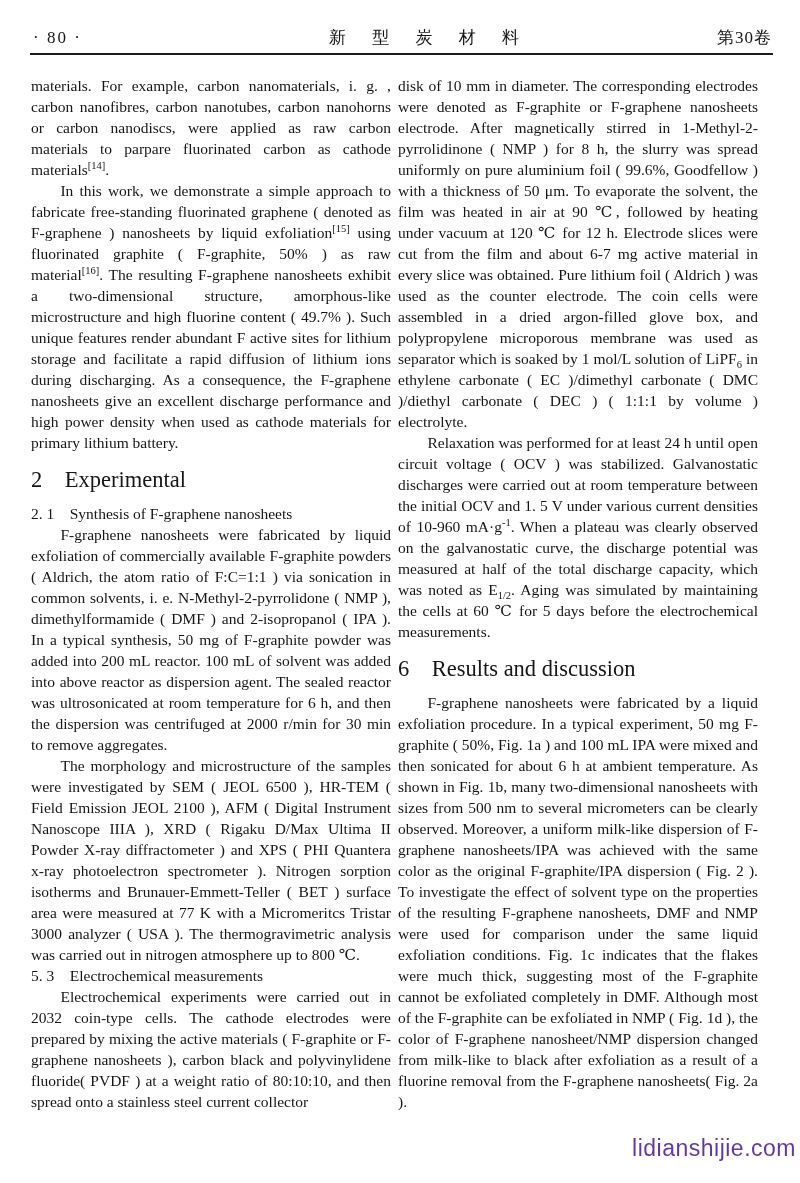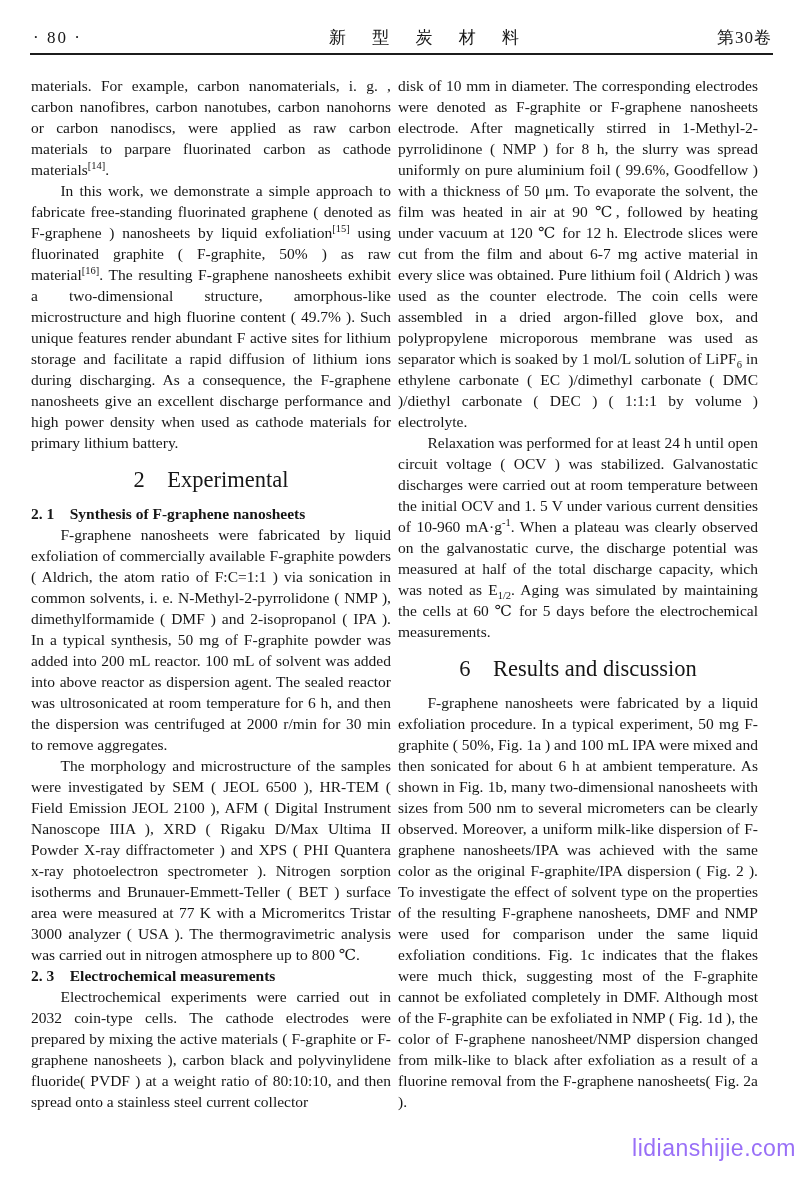--- a/index.html
+++ b/index.html
@@ -39,24 +39,24 @@
     width: 360px;
     font-size: 15.5px;
     line-height: 21px;
     text-align: justify;
   }
   .block.p.indent { text-indent: 1.9em; }
   .block.h1 {
     font-size: 22.5px;
     line-height: 28px;
     margin: 13px 0 9px 0;
-    text-align: center;
+    text-align: left;
     font-weight: 400;
   }
-  .block.h2 { font-weight: 700; text-align: justify; }
+  .block.h2 { font-weight: 400; text-align: justify; }
   sup, sub { font-size: 10.5px; line-height: 0; }
   .watermark {
     position: absolute;
     top: 1135px; right: 4px;
     font-family: "Liberation Sans", "DejaVu Sans", sans-serif;
     font-size: 23px;
     letter-spacing: 0.5px;
     opacity: 0.88;
   }
 </style>
@@ -72,25 +72,25 @@
   <div class="header-rule"></div>
 
   <main class="columns">
     <section class="col">
         <div class="block p"><span>materials. For example, carbon nanomaterials, i. g. , carbon nanofibres, carbon nanotubes, carbon nanohorns or carbon nanodiscs, were applied as raw carbon materials to parpare fluorinated carbon as cathode materials</span><sup>[14]</sup><span>.</span></div>
         <div class="block p indent"><span>In this work, we demonstrate a simple approach to fabricate free-standing fluorinated graphene ( denoted as F-graphene ) nanosheets by liquid exfoliation</span><sup>[15]</sup><span> using fluorinated graphite ( F-graphite, 50% ) as raw material</span><sup>[16]</sup><span>. The resulting F-graphene nanosheets exhibit a two-dimensional structure, amorphous-like microstructure and high fluorine content ( 49.7% ). Such unique features render abundant F active sites for lithium storage and facilitate a rapid diffusion of lithium ions during discharging. As a consequence, the F-graphene nanosheets give an excellent discharge performance and high power density when used as cathode materials for primary lithium battery.</span></div>
         <div class="block h1"><span>2  Experimental</span></div>
         <div class="block h2"><span>2. 1  Synthesis of F-graphene nanosheets</span></div>
         <div class="block p indent"><span>F-graphene nanosheets were fabricated by liquid exfoliation of commercially available F-graphite powders ( Aldrich, the atom ratio of F:C=1:1 ) via sonication in common solvents, i. e. N-Methyl-2-pyrrolidone ( NMP ), dimethylformamide ( DMF ) and 2-isopropanol ( IPA ). In a typical synthesis, 50 mg of F-graphite powder was added into 200 mL reactor. 100 mL of solvent was added into above reactor as dispersion agent. The sealed reactor was ultrosonicated at room temperature for 6 h, and then the dispersion was centrifuged at 2000 r/min for 30 min to remove aggregates.</span></div>
         <div class="block p indent"><span>The morphology and microstructure of the samples were investigated by SEM ( JEOL 6500 ), HR-TEM ( Field Emission JEOL 2100 ), AFM ( Digital Instrument Nanoscope IIIA ), XRD ( Rigaku D/Max Ultima II Powder X-ray diffractometer ) and XPS ( PHI Quantera x-ray photoelectron spectrometer ). Nitrogen sorption isotherms and Brunauer-Emmett-Teller ( BET ) surface area were measured at 77 K with a Micromeritcs Tristar 3000 analyzer ( USA ). The thermogravimetric analysis was carried out in nitrogen atmosphere up to 800 ℃.</span></div>
-        <div class="block h2"><span>2. 3  Electrochemical measurements</span></div>
+        <div class="block h2"><span>5. 3  Electrochemical measurements</span></div>
         <div class="block p indent"><span>Electrochemical experiments were carried out in 2032 coin-type cells. The cathode electrodes were prepared by mixing the active materials ( F-graphite or F-graphene nanosheets ), carbon black and polyvinylidene fluoride( PVDF ) at a weight ratio of 80:10:10, and then spread onto a stainless steel current collector</span></div>
       </section>
     <section class="col">
         <div class="block p"><span>disk of 10 mm in diameter. The corresponding electrodes were denoted as F-graphite or F-graphene nanosheets electrode. After magnetically stirred in 1-Methyl-2-pyrrolidinone ( NMP ) for 8 h, the slurry was spread uniformly on pure aluminium foil ( 99.6%, Goodfellow ) with a thickness of 50 μm. To evaporate the solvent, the film was heated in air at 90 ℃, followed by heating under vacuum at 120 ℃ for 12 h. Electrode slices were cut from the film and about 6-7 mg active material in every slice was obtained. Pure lithium foil ( Aldrich ) was used as the counter electrode. The coin cells were assembled in a dried argon-filled glove box, and polypropylene microporous membrane was used as separator which is soaked by 1 mol/L solution of LiPF</span><sub>6</sub><span> in ethylene carbonate ( EC )/dimethyl carbonate ( DMC )/diethyl carbonate ( DEC ) ( 1:1:1 by volume ) electrolyte.</span></div>
         <div class="block p indent"><span>Relaxation was performed for at least 24 h until open circuit voltage ( OCV ) was stabilized. Galvanostatic discharges were carried out at room temperature between the initial OCV and 1. 5 V under various current densities of 10-960 mA·g</span><sup>-1</sup><span>. When a plateau was clearly observed on the galvanostatic curve, the discharge potential was measured at half of the total discharge capacity, which was noted as E</span><sub>1/2</sub><span>. Aging was simulated by maintaining the cells at 60 ℃ for 5 days before the electrochemical measurements.</span></div>
         <div class="block h1"><span>6  Results and discussion</span></div>
         <div class="block p indent"><span>F-graphene nanosheets were fabricated by a liquid exfoliation procedure. In a typical experiment, 50 mg F-graphite ( 50%, Fig. 1a ) and 100 mL IPA were mixed and then sonicated for about 6 h at ambient temperature. As shown in Fig. 1b, many two-dimensional nanosheets with sizes from 500 nm to several micrometers can be clearly observed. Moreover, a uniform milk-like dispersion of F-graphene nanosheets/IPA was achieved with the same color as the original F-graphite/IPA dispersion ( Fig. 2 ). To investigate the effect of solvent type on the properties of the resulting F-graphene nanosheets, DMF and NMP were used for comparison under the same liquid exfoliation conditions. Fig. 1c indicates that the flakes were much thick, suggesting most of the F-graphite cannot be exfoliated completely in DMF. Although most of the F-graphite can be exfoliated in NMP ( Fig. 1d ), the color of F-graphene nanosheet/NMP dispersion changed from milk-like to black after exfoliation as a result of a fluorine removal from the F-graphene nanosheets( Fig. 2a ).</span></div>
       </section>
   </main>
 
-  <div class="watermark" style="color: #8b5cf6;">lidianshijie.com</div>
+  <div class="watermark" style="color: #4c1d95;">lidianshijie.com</div>
 </div>
 
 </body></html>

